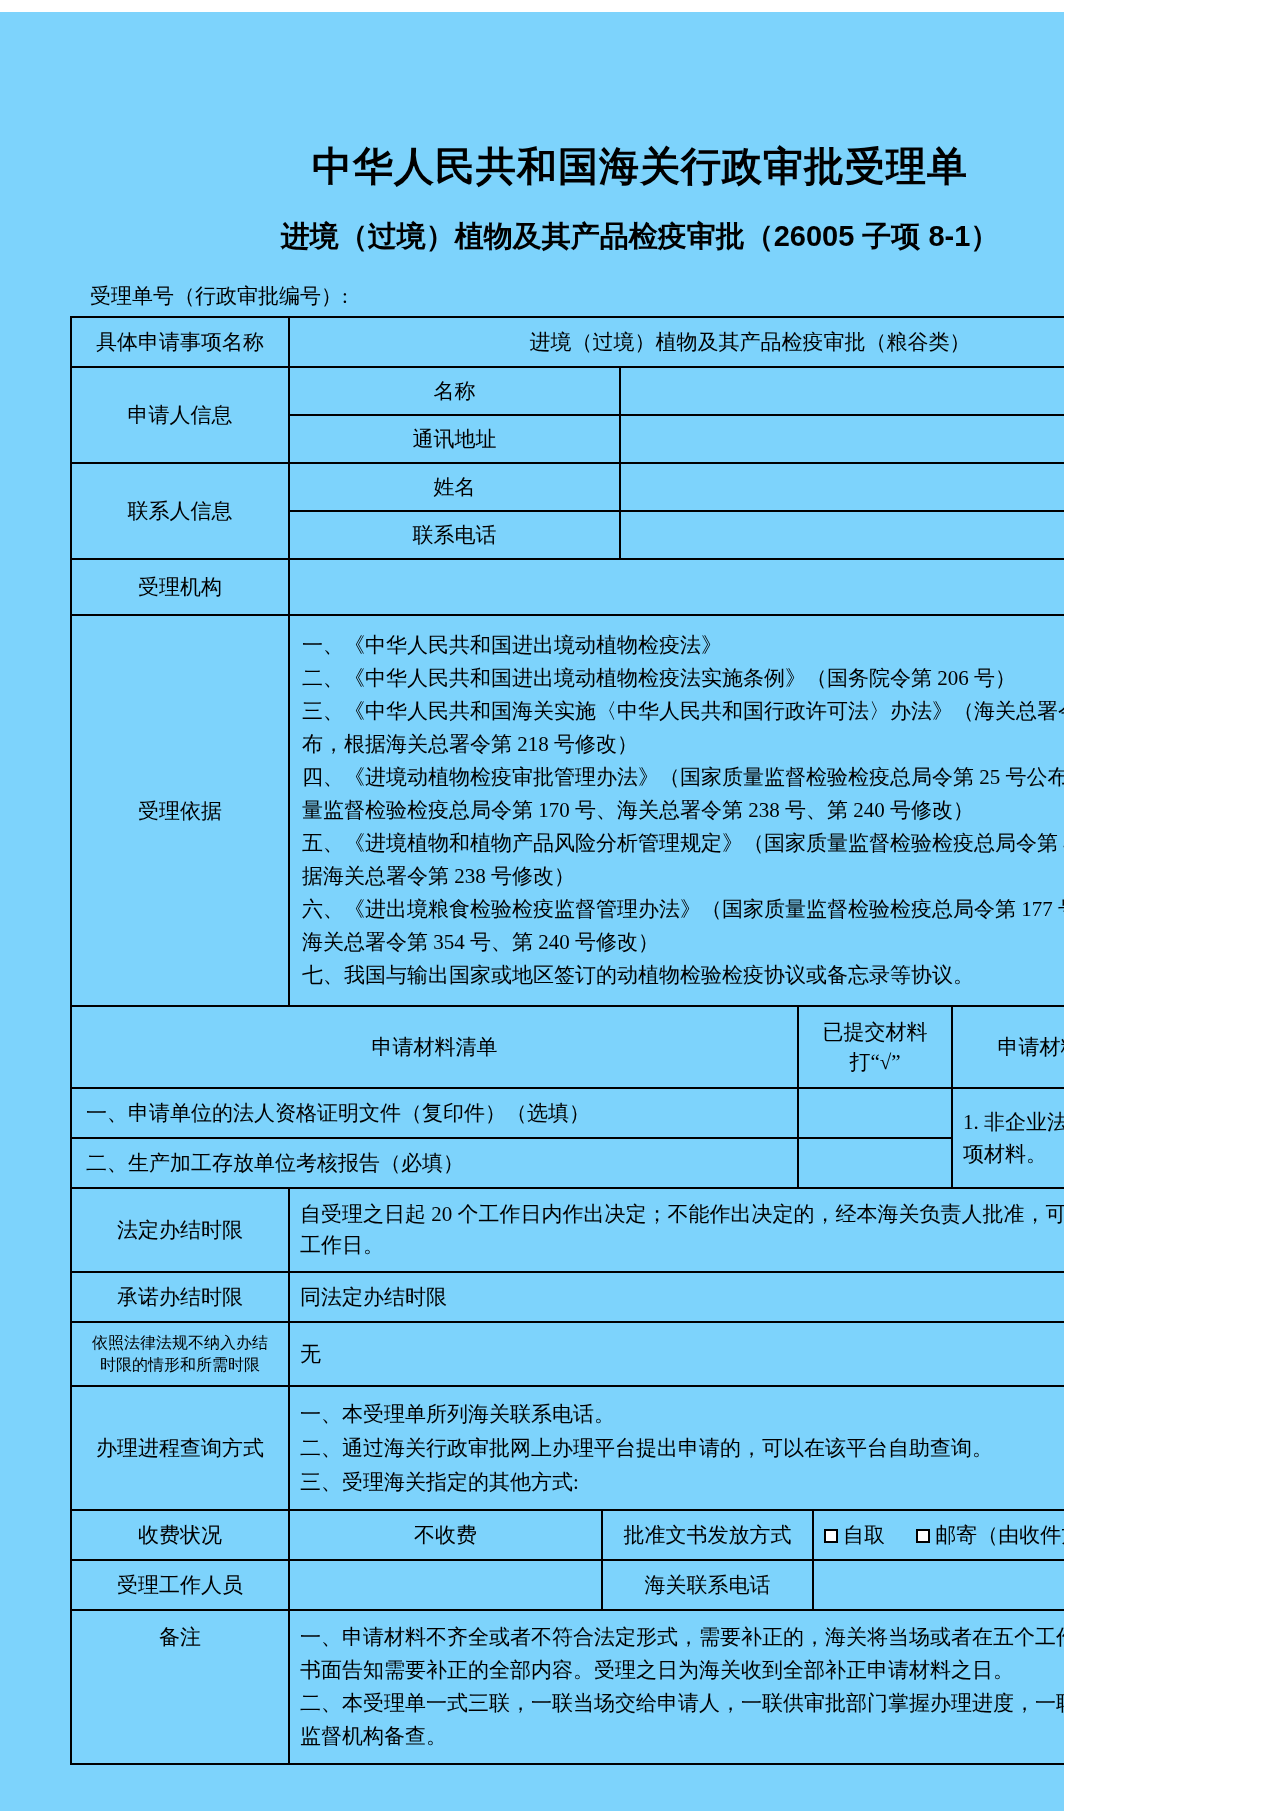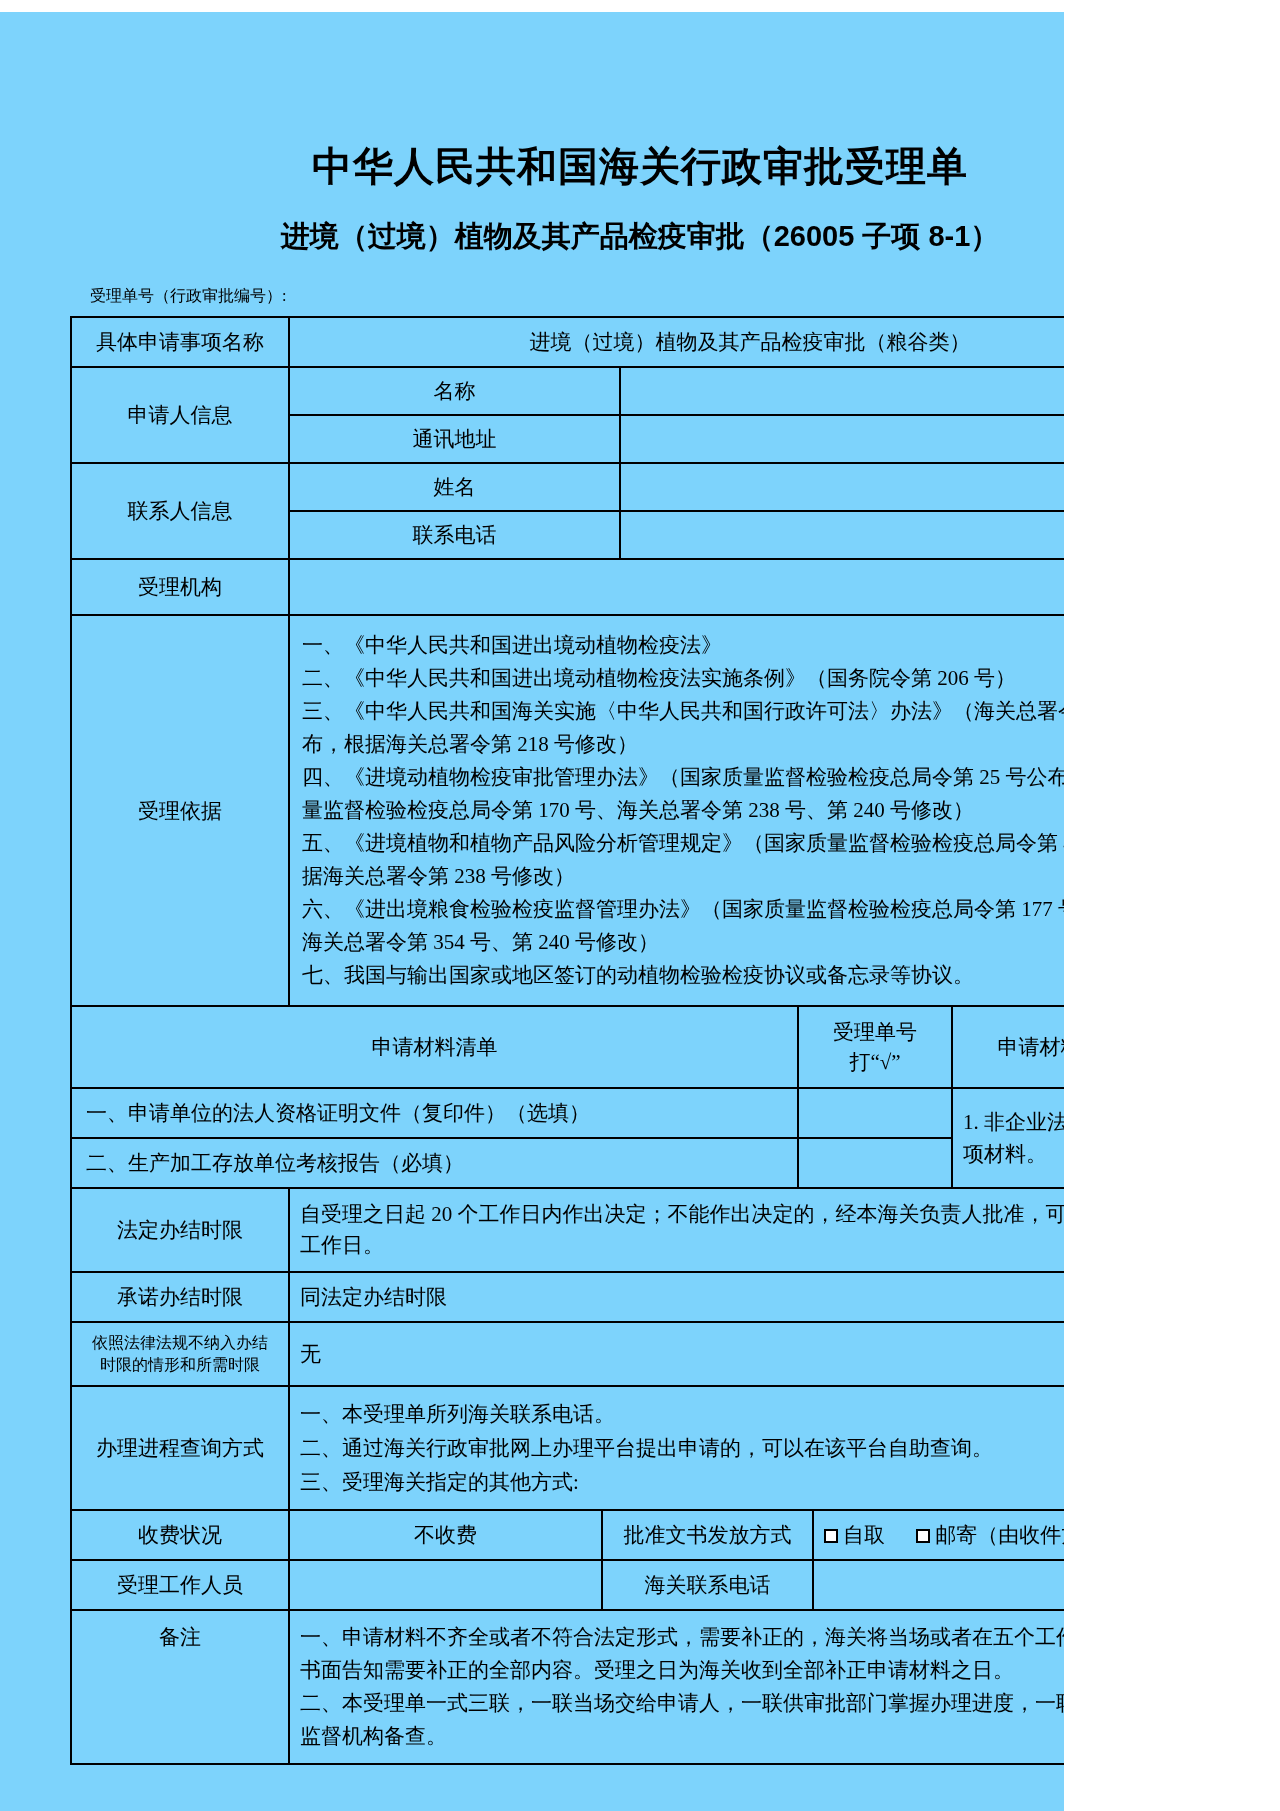--- a/index.html
+++ b/index.html
@@ -9,21 +9,21 @@
   .doc-title {
     position:absolute; top:128px; left:0; width:1280px; text-align:center;
     font-family:"Liberation Sans", sans-serif; font-weight:700; font-size:40px; line-height:52px;
     letter-spacing:1px;
   }
   .doc-subtitle {
     position:absolute; top:205px; left:0; width:1280px; text-align:center;
     font-family:"Liberation Sans", sans-serif; font-weight:700; font-size:29px; line-height:38px;
   }
   .acceptance-no {
-    position:absolute; top:270px; left:90px; font-size:16px; line-height:28px;
+    position:absolute; top:270px; left:90px; font-size:21px; line-height:28px;
   }
   .acceptance-no .fill { display:inline-block; min-width:260px; height:24px; vertical-align:bottom; }
 
   table.form {
     position:absolute; top:304px; left:70px; width:1140px;
     border-collapse:collapse; table-layout:fixed;
   }
   td {
     border:2px solid #000; font-size:21px; padding:10px 10px;
     vertical-align:middle; word-break:break-all; overflow:hidden;
@@ -112,21 +112,21 @@
           <div>六、《进出境粮食检验检疫监督管理办法》（国家质量监督检验检疫总局令第 177 号公布，根据海关总署令第 354 号、第 240 号修改）</div>
           <div>七、我国与输出国家或地区签订的动植物检验检疫协议或备忘录等协议。</div>
         </div>
       </td>
     </tr>
 
     <tr style="height:72px">
       <td class="lab" colspan="4">申请材料清单</td>
       <td colspan="2">
         <div class="hdr2">
-          <div>受理单号</div>
+          <div>已提交材料</div>
           <div>打“√”</div>
         </div>
       </td>
       <td class="lab">申请材料特别要求</td>
     </tr>
 
     <tr style="height:48px">
       <td class="txt" colspan="4" style="padding-left:14px">一、申请单位的法人资格证明文件（复印件）（选填）</td>
       <td class="center" colspan="2"></td>
       <td class="txt note-cell" rowspan="2">1. 非企业法人需提供第一项材料。</td>

